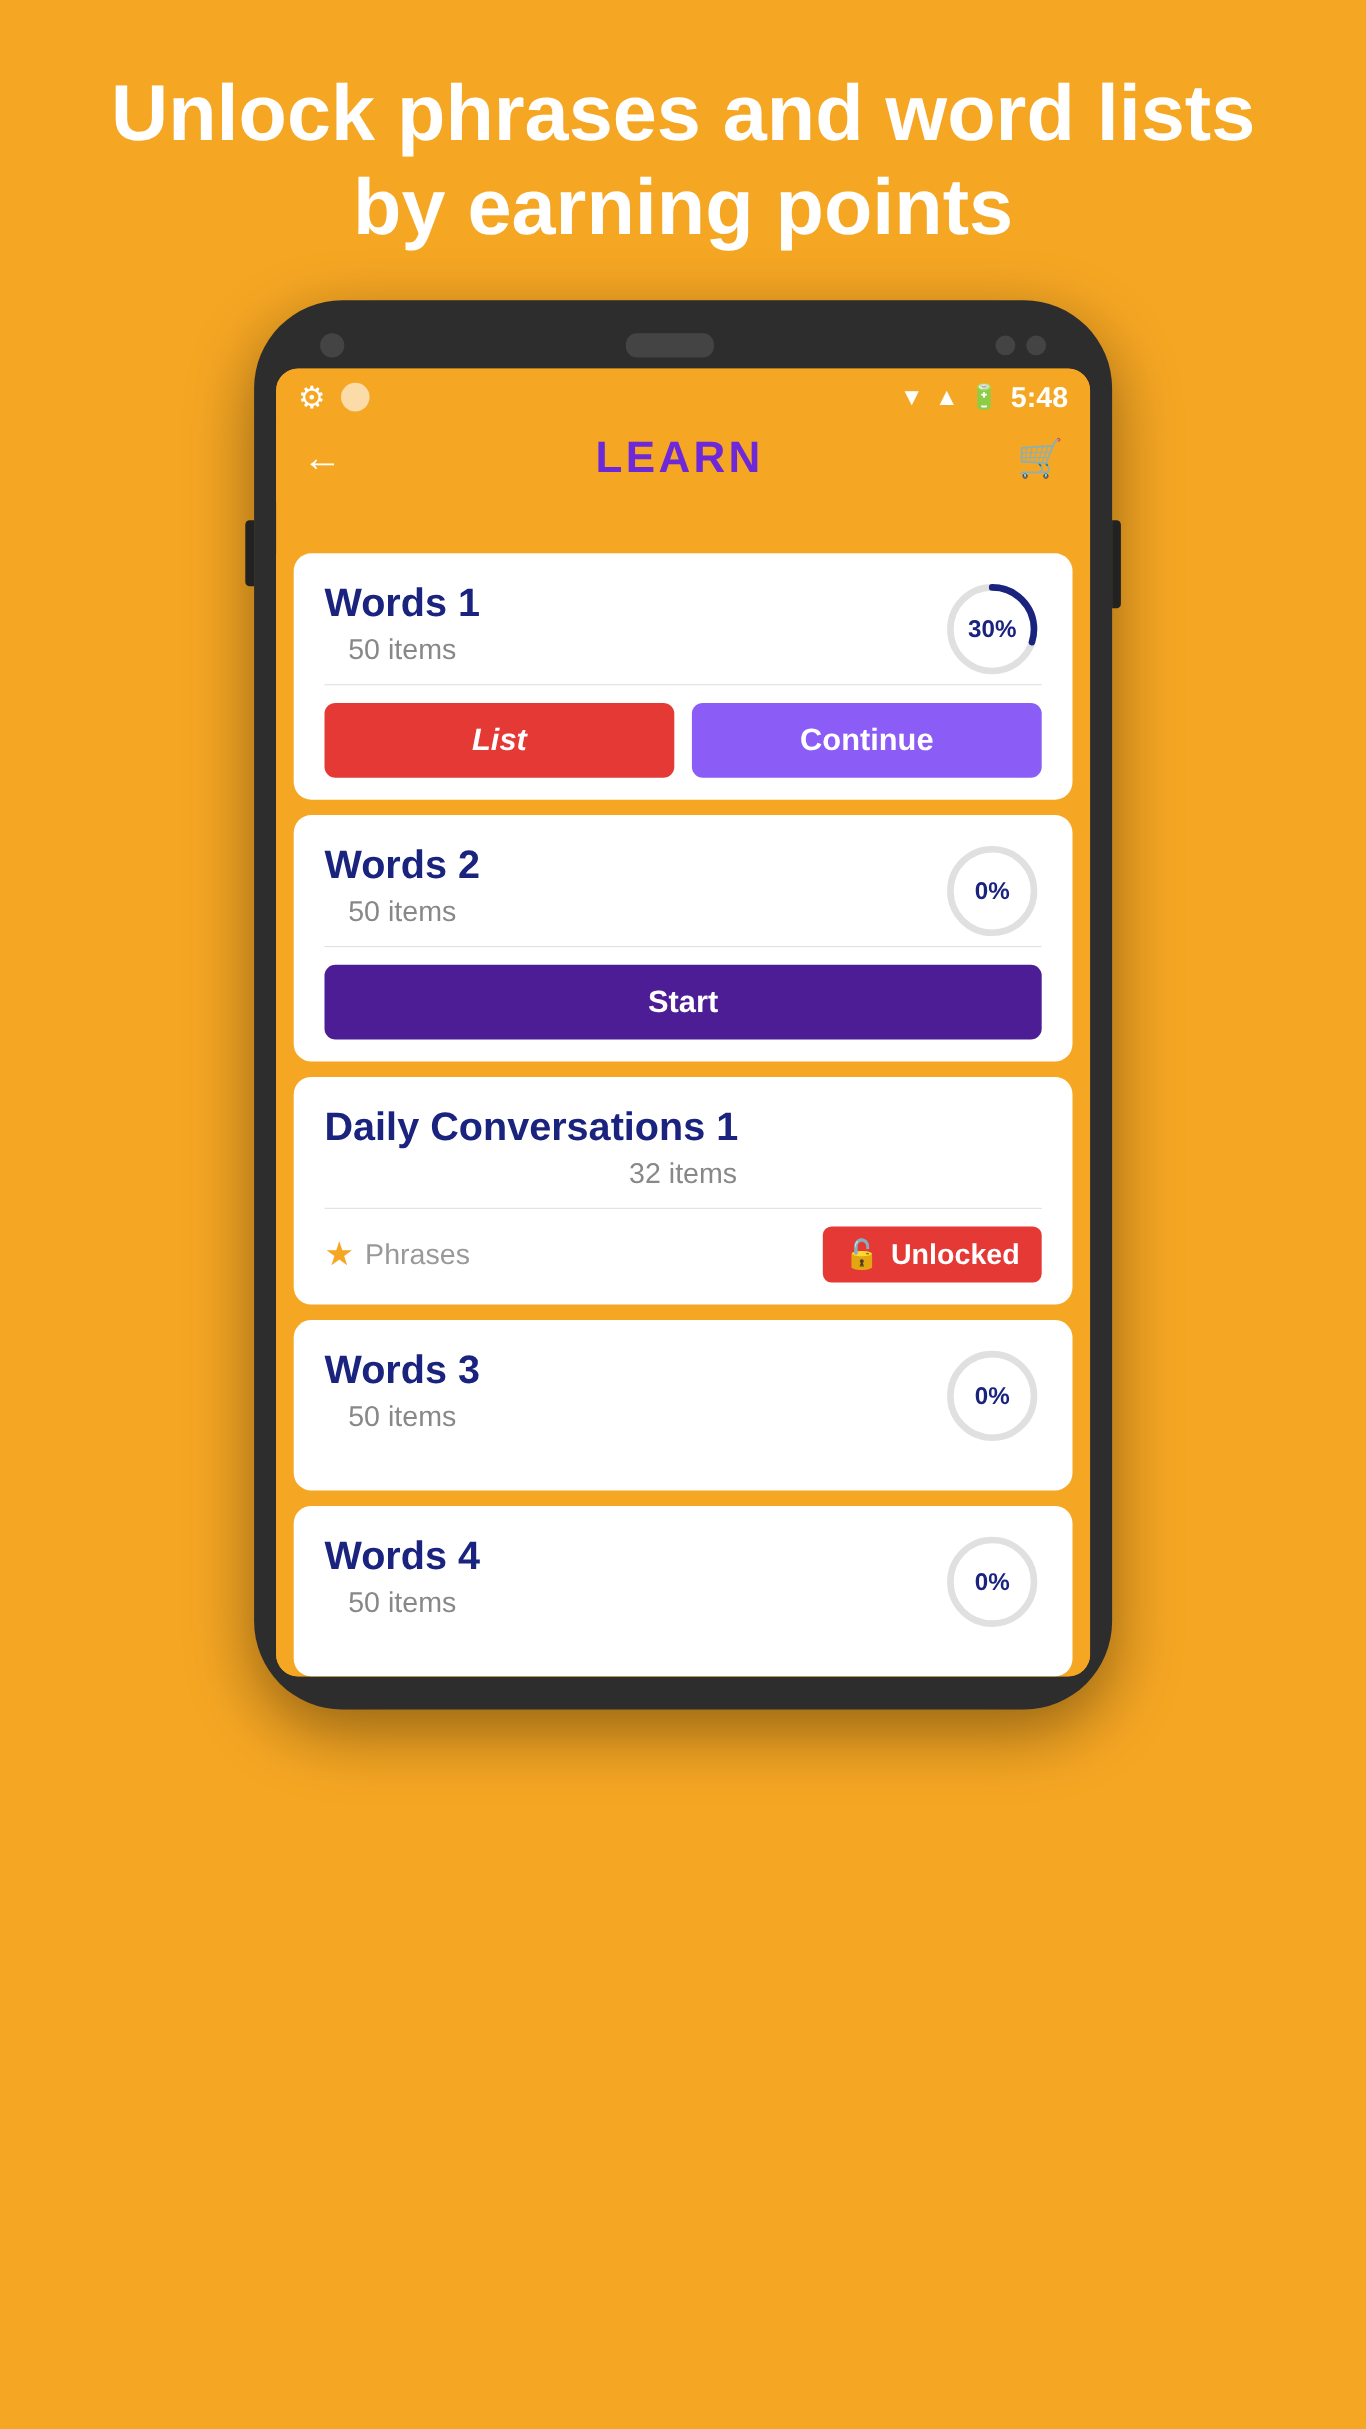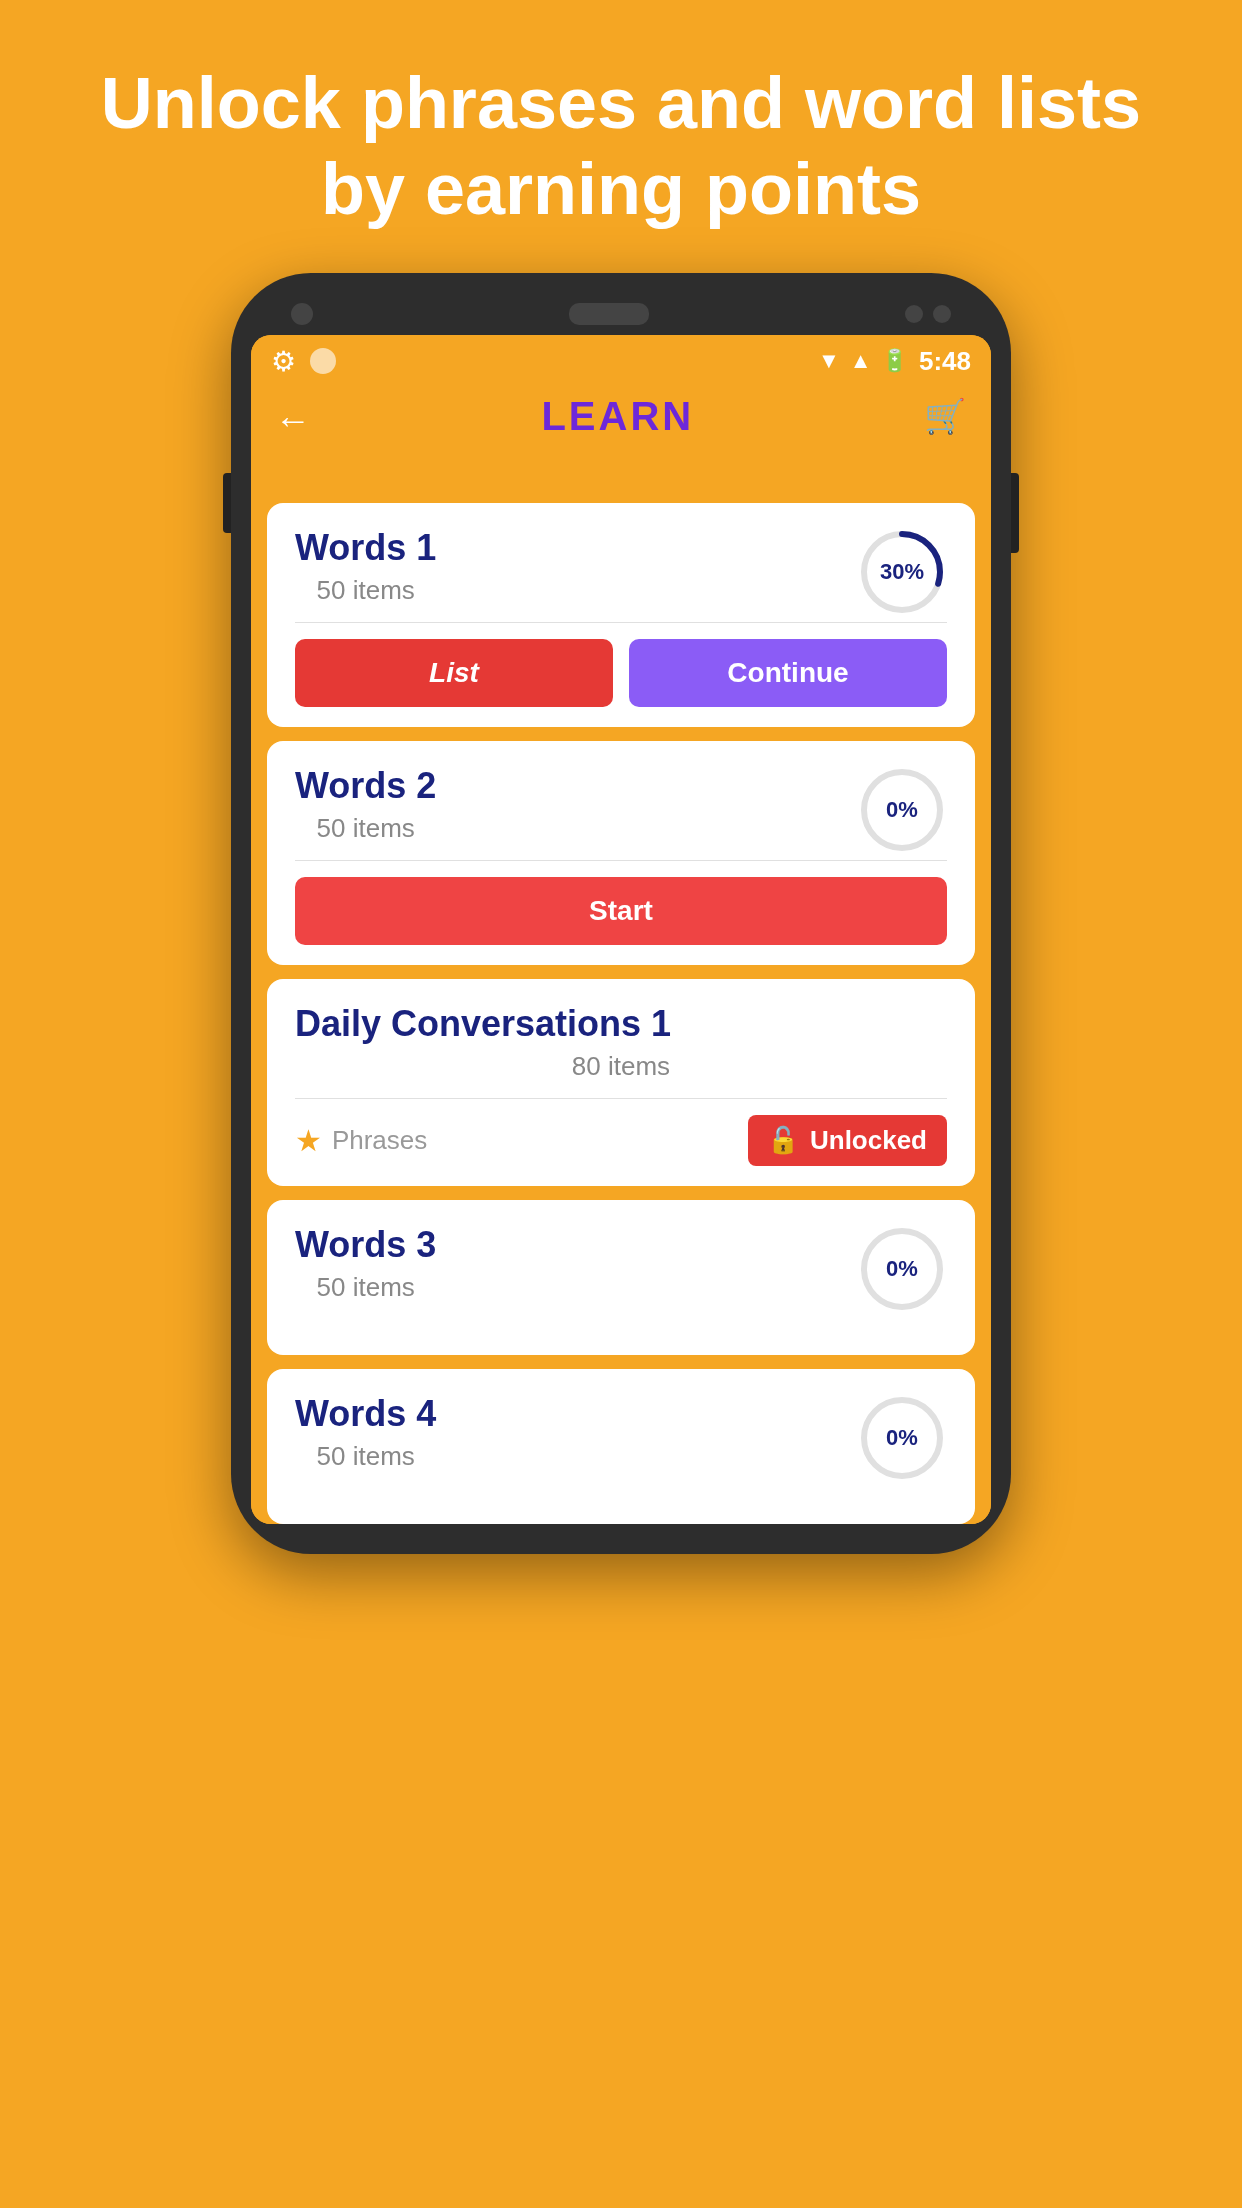--- a/index.html
+++ b/index.html
@@ -242,21 +242,21 @@
       border: none;
       border-radius: 10px;
       padding: 18px;
       font-size: 28px;
       font-weight: bold;
       cursor: pointer;
       text-align: center;
     }
     .btn-start {
       width: 100%;
-      background: #ef4444;
+      background: #4c1d95;
       color: white;
       border: none;
       border-radius: 10px;
       padding: 18px;
       font-size: 28px;
       font-weight: bold;
       cursor: pointer;
       text-align: center;
     }
 
@@ -375,21 +375,21 @@
               </svg>
               <div class="progress-label">0%</div>
             </div>
           </div>
           <div class="card-divider"></div>
           <button class="btn-start">Start</button>
         </div>
 
         <div class="card">
           <div class="card-title">Daily Conversations 1</div>
-          <div class="card-subtitle">80 items</div>
+          <div class="card-subtitle">32 items</div>
           <div class="card-divider"></div>
           <div class="card-bottom-row">
             <div class="phrases-label">
               <span class="star-icon">★</span>
               <span>Phrases</span>
             </div>
             <div class="unlocked-badge">
               <span class="lock-icon">🔓</span>
               <span>Unlocked</span>
             </div>

